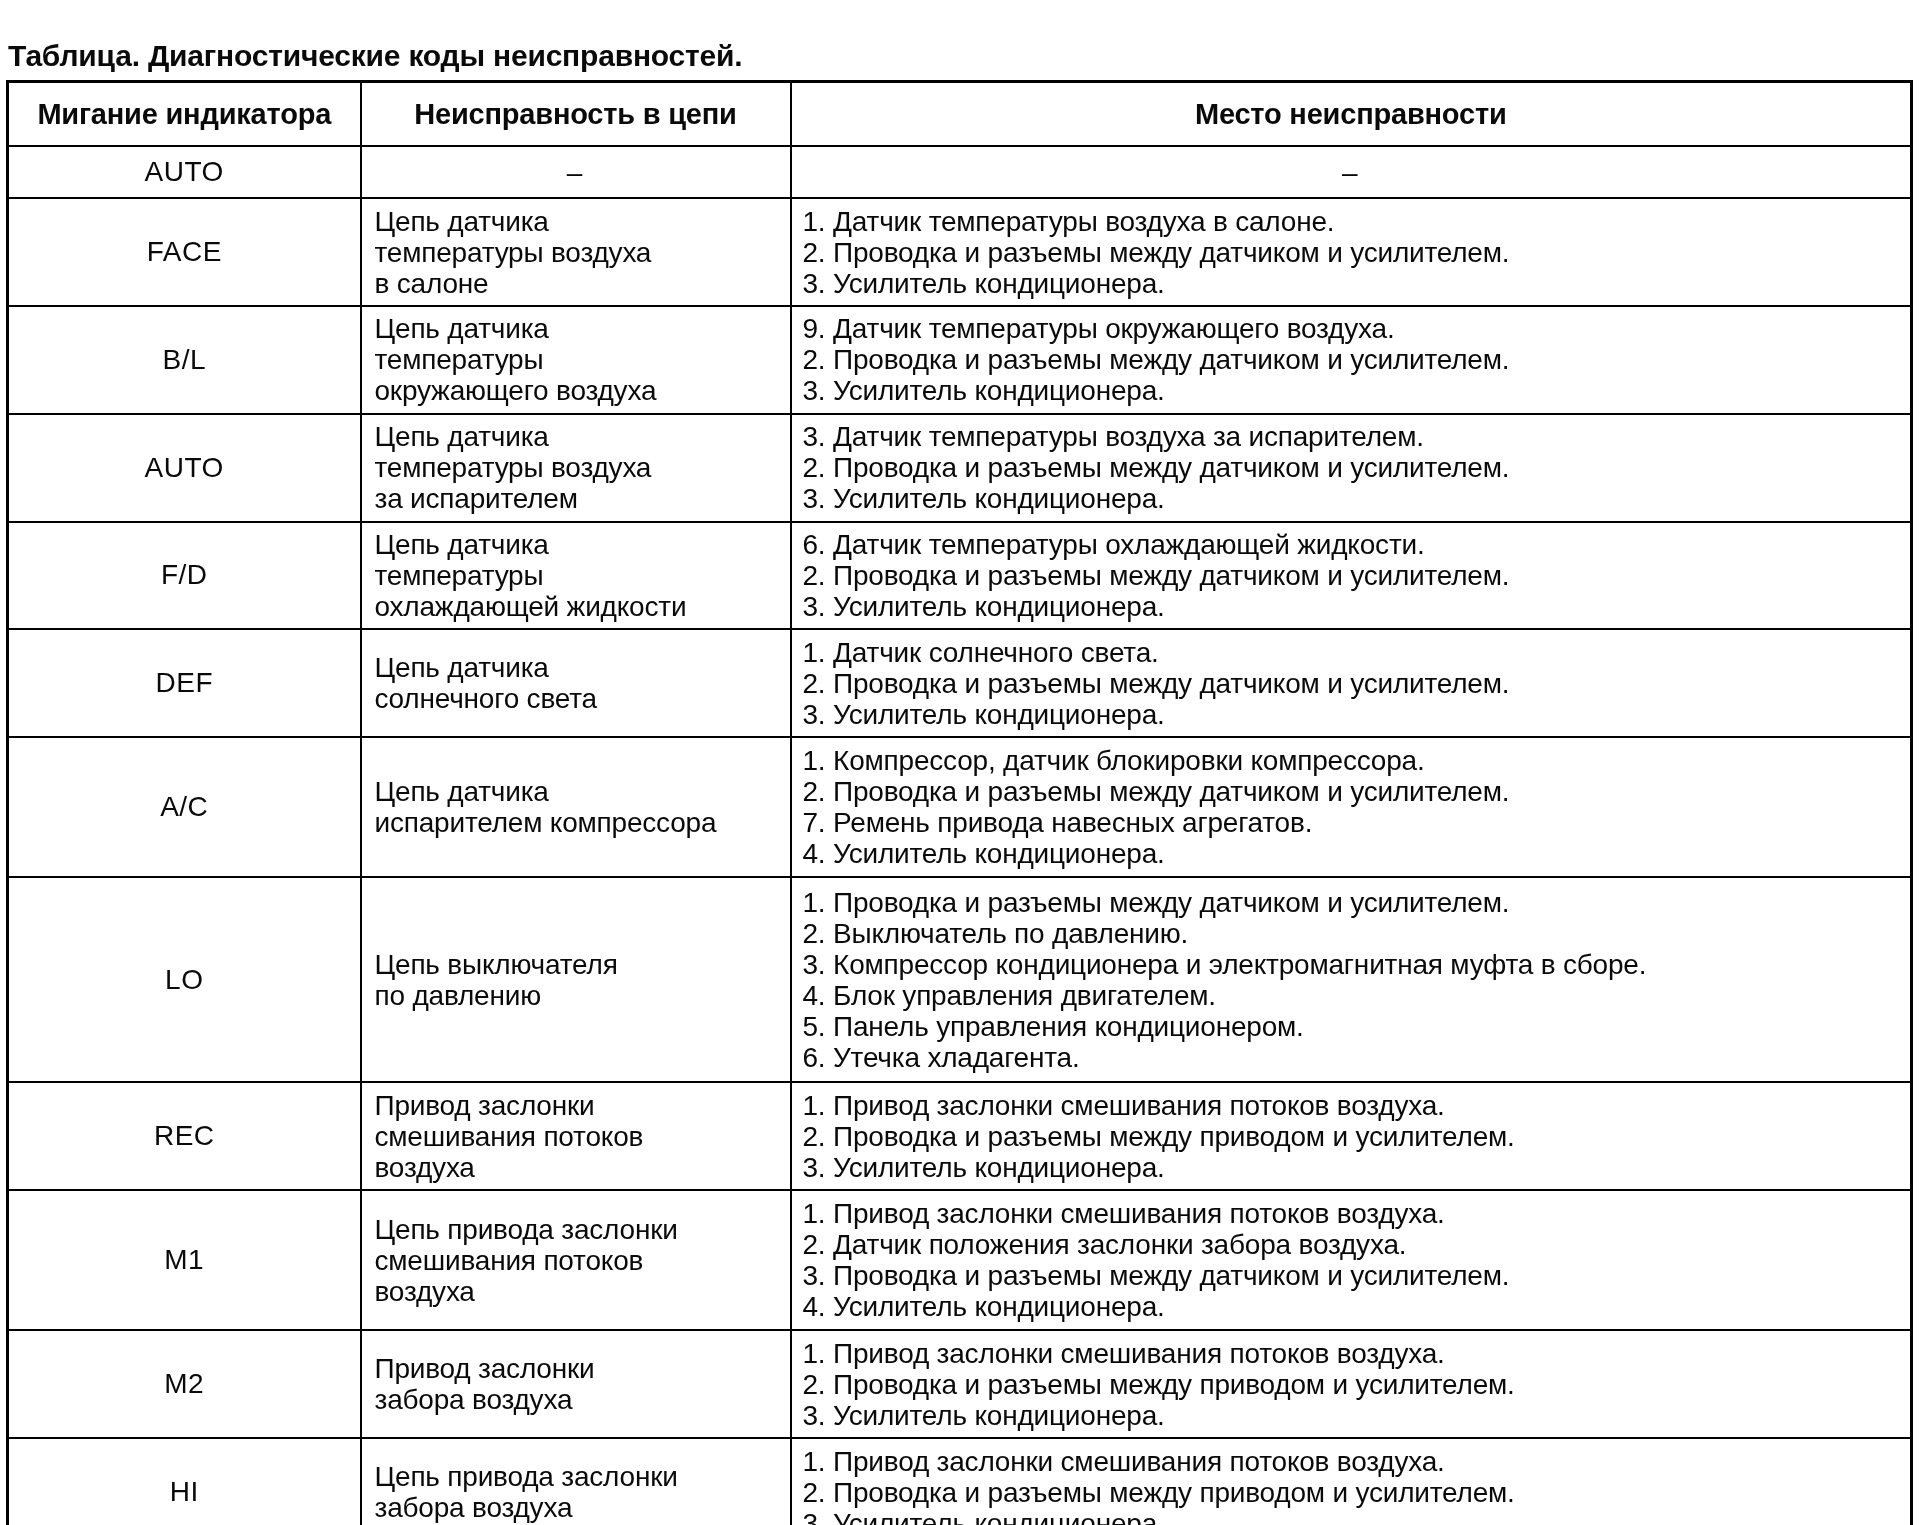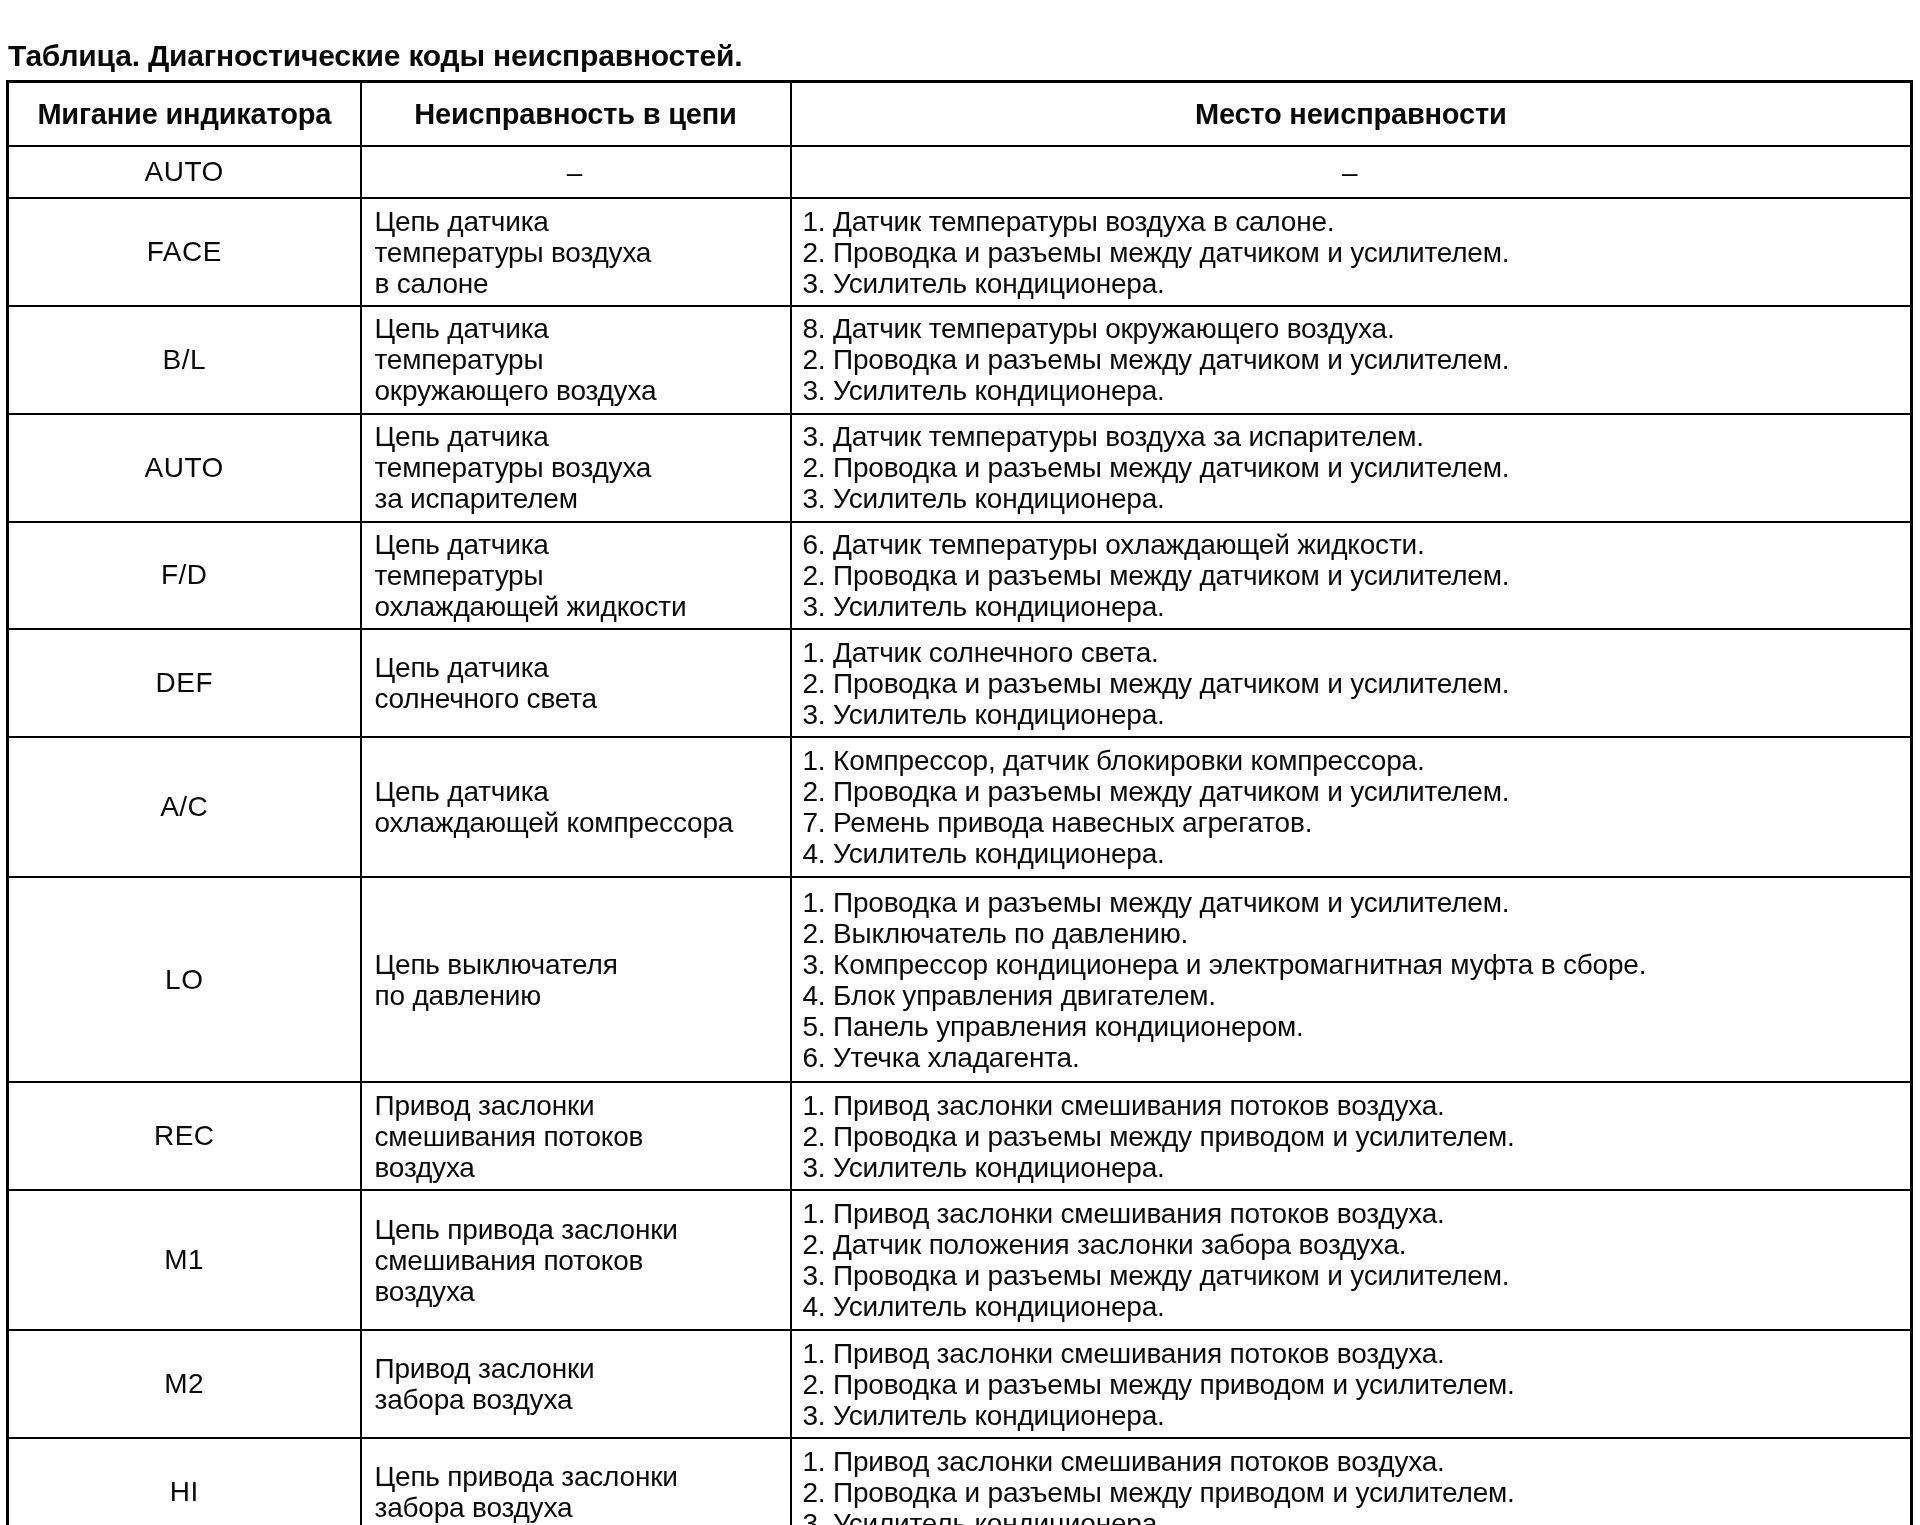--- a/index.html
+++ b/index.html
@@ -120,21 +120,21 @@
           </td>
         </tr>
         <tr>
           <td class="col-indicator">B/L</td>
           <td class="col-circuit">
             <div class="circuit-line">Цепь датчика</div>
             <div class="circuit-line">температуры</div>
             <div class="circuit-line">окружающего воздуха</div>
           </td>
           <td class="col-location">
-            <div class="location-item">8. Датчик температуры окружающего воздуха.</div>
+            <div class="location-item">9. Датчик температуры окружающего воздуха.</div>
             <div class="location-item">2. Проводка и разъемы между датчиком и усилителем.</div>
             <div class="location-item">3. Усилитель кондиционера.</div>
           </td>
         </tr>
         <tr>
           <td class="col-indicator">AUTO</td>
           <td class="col-circuit">
             <div class="circuit-line">Цепь датчика</div>
             <div class="circuit-line">температуры воздуха</div>
             <div class="circuit-line">за испарителем</div>
@@ -167,21 +167,21 @@
           <td class="col-location">
             <div class="location-item">1. Датчик солнечного света.</div>
             <div class="location-item">2. Проводка и разъемы между датчиком и усилителем.</div>
             <div class="location-item">3. Усилитель кондиционера.</div>
           </td>
         </tr>
         <tr>
           <td class="col-indicator">A/C</td>
           <td class="col-circuit">
             <div class="circuit-line">Цепь датчика</div>
-            <div class="circuit-line">охлаждающей компрессора</div>
+            <div class="circuit-line">испарителем компрессора</div>
           </td>
           <td class="col-location">
             <div class="location-item">1. Компрессор, датчик блокировки компрессора.</div>
             <div class="location-item">2. Проводка и разъемы между датчиком и усилителем.</div>
             <div class="location-item">7. Ремень привода навесных агрегатов.</div>
             <div class="location-item">4. Усилитель кондиционера.</div>
           </td>
         </tr>
         <tr>
           <td class="col-indicator">LO</td>

